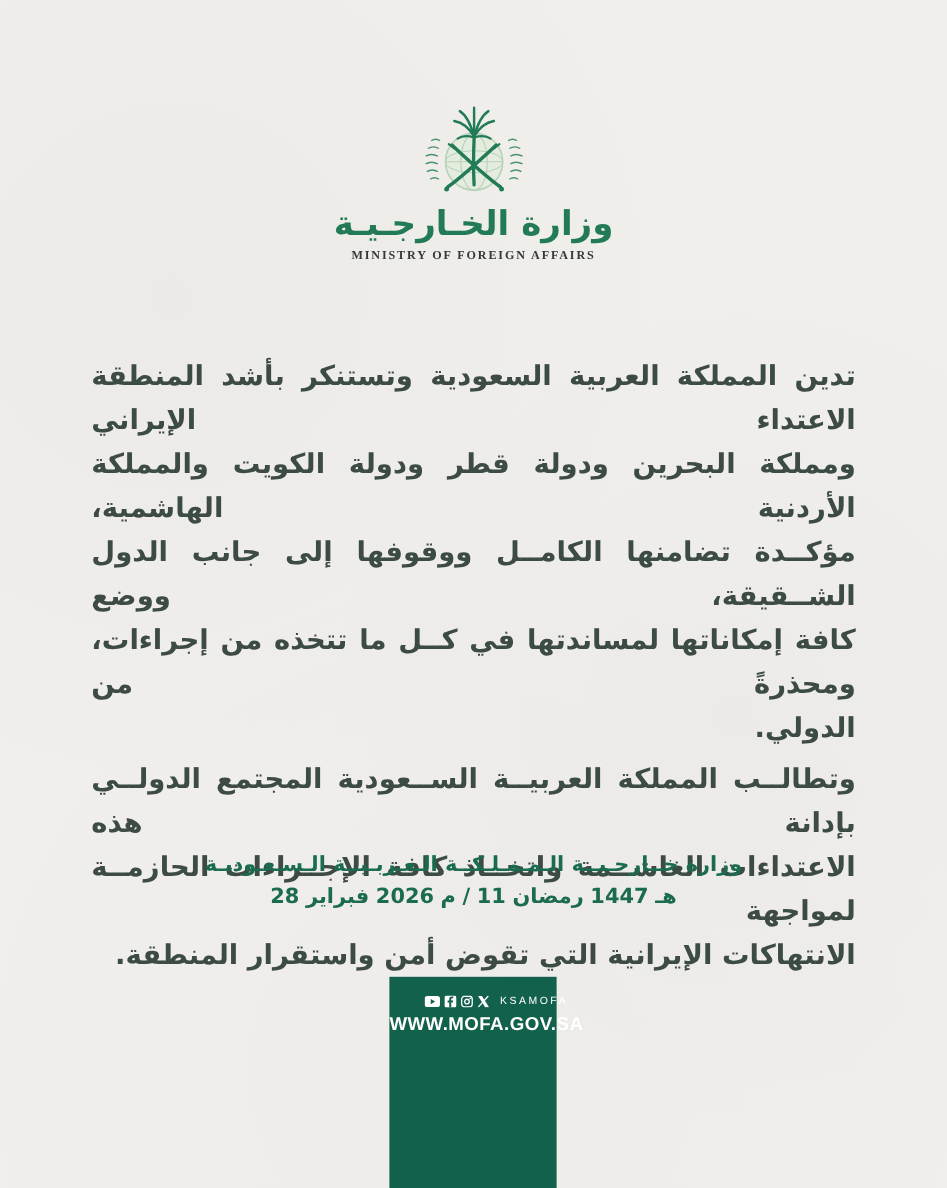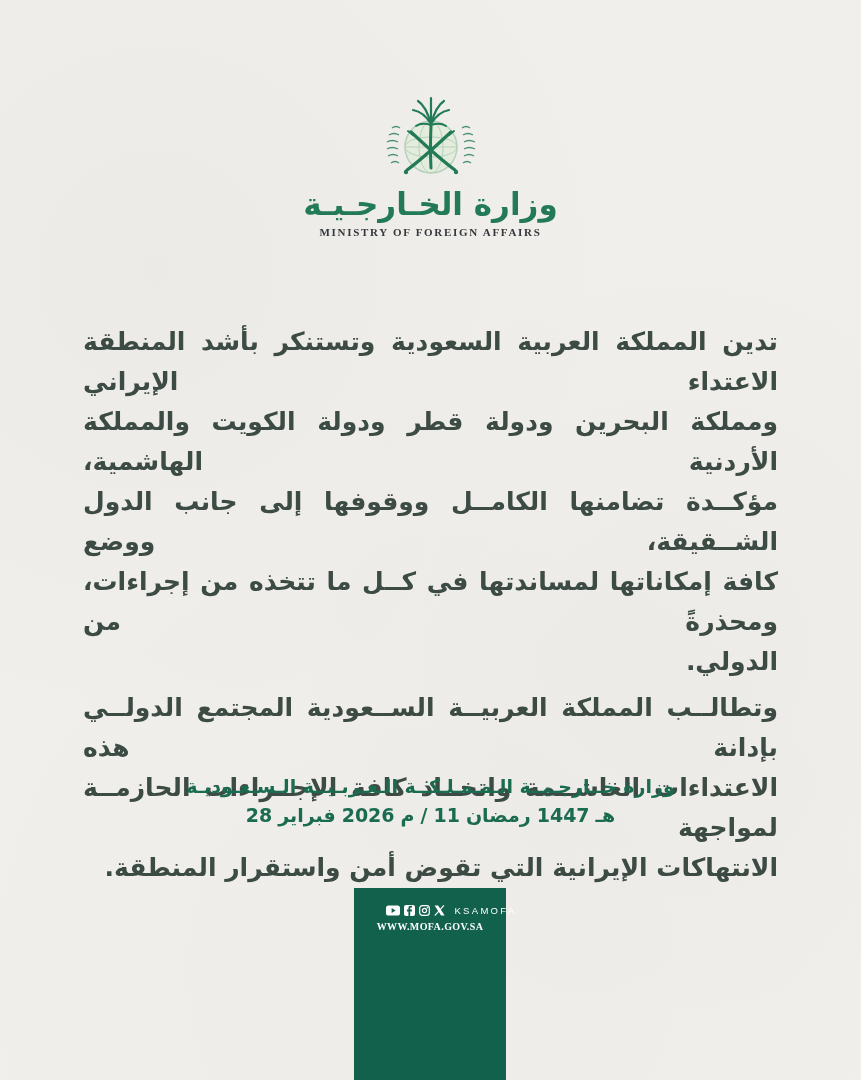--- a/index.html
+++ b/index.html
@@ -53,22 +53,22 @@
     position: absolute; left: 354px; top: 888px; width: 152px; height: 192px;
     background: #12614c; color: #ffffff; text-align: center;
     box-sizing: border-box; padding-top: 15px;
   }
   .social-row { display: flex; justify-content: center; align-items: center; gap: 4px; height: 14px; padding-left: 43px; }
   .handle {
     font-family: "Liberation Sans", sans-serif;
     font-size: 9.5px; letter-spacing: 2.3px; margin-left: 5px; font-weight: normal;
   }
   .website {
-    margin-top: 4px; font-family: Liberation Serif, serif;
-    font-size: 10px; font-weight: bold; letter-spacing: 0.4px;
+    margin-top: 4px; font-family: Liberation Sans, sans-serif;
+    font-size: 17px; font-weight: bold; letter-spacing: 0.4px;
   }
   .icon { display: inline-block; line-height: 0; }
 </style>
 </head>
 <body>
 
 <div class="page">
 
   <header class="logo-block">
     <svg class="emblem" width="132" height="90" viewBox="0 0 132 90" aria-hidden="true">

